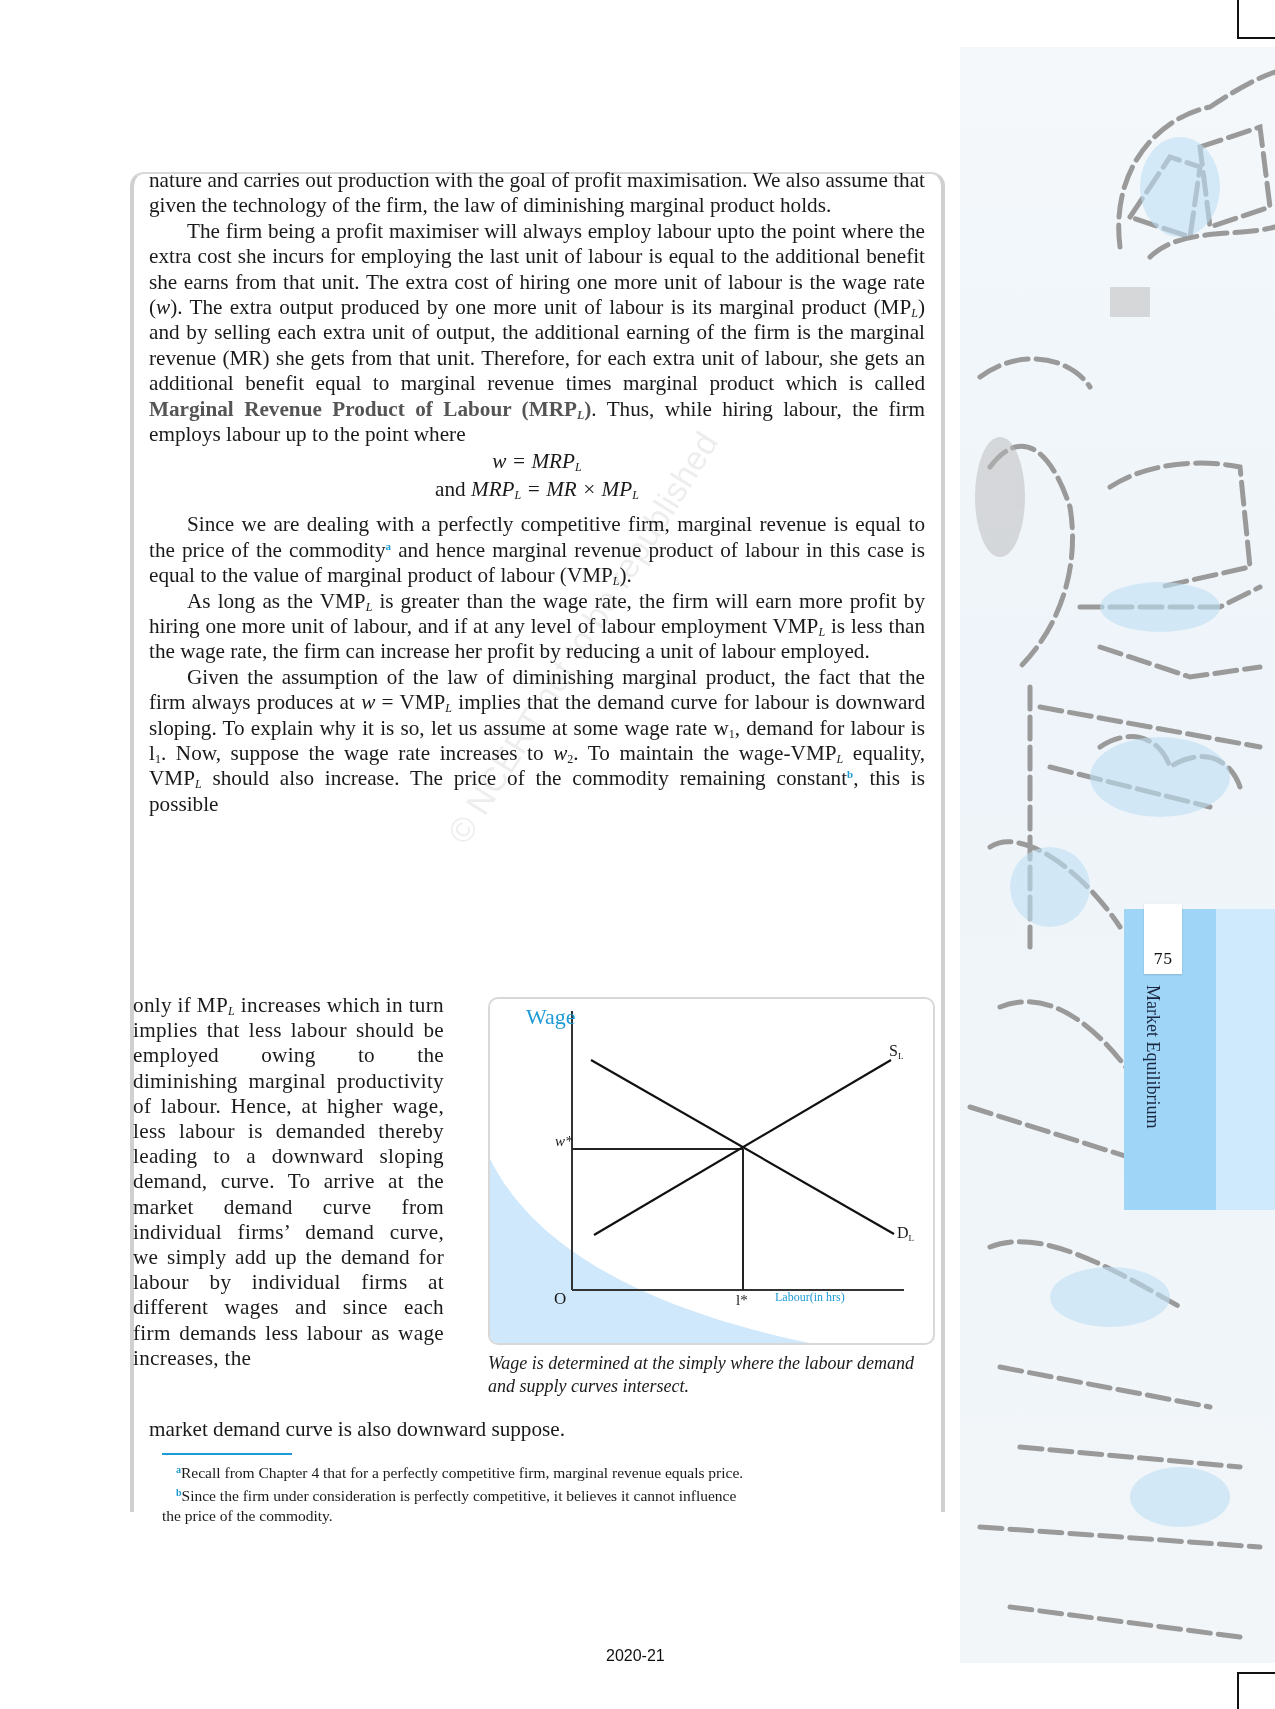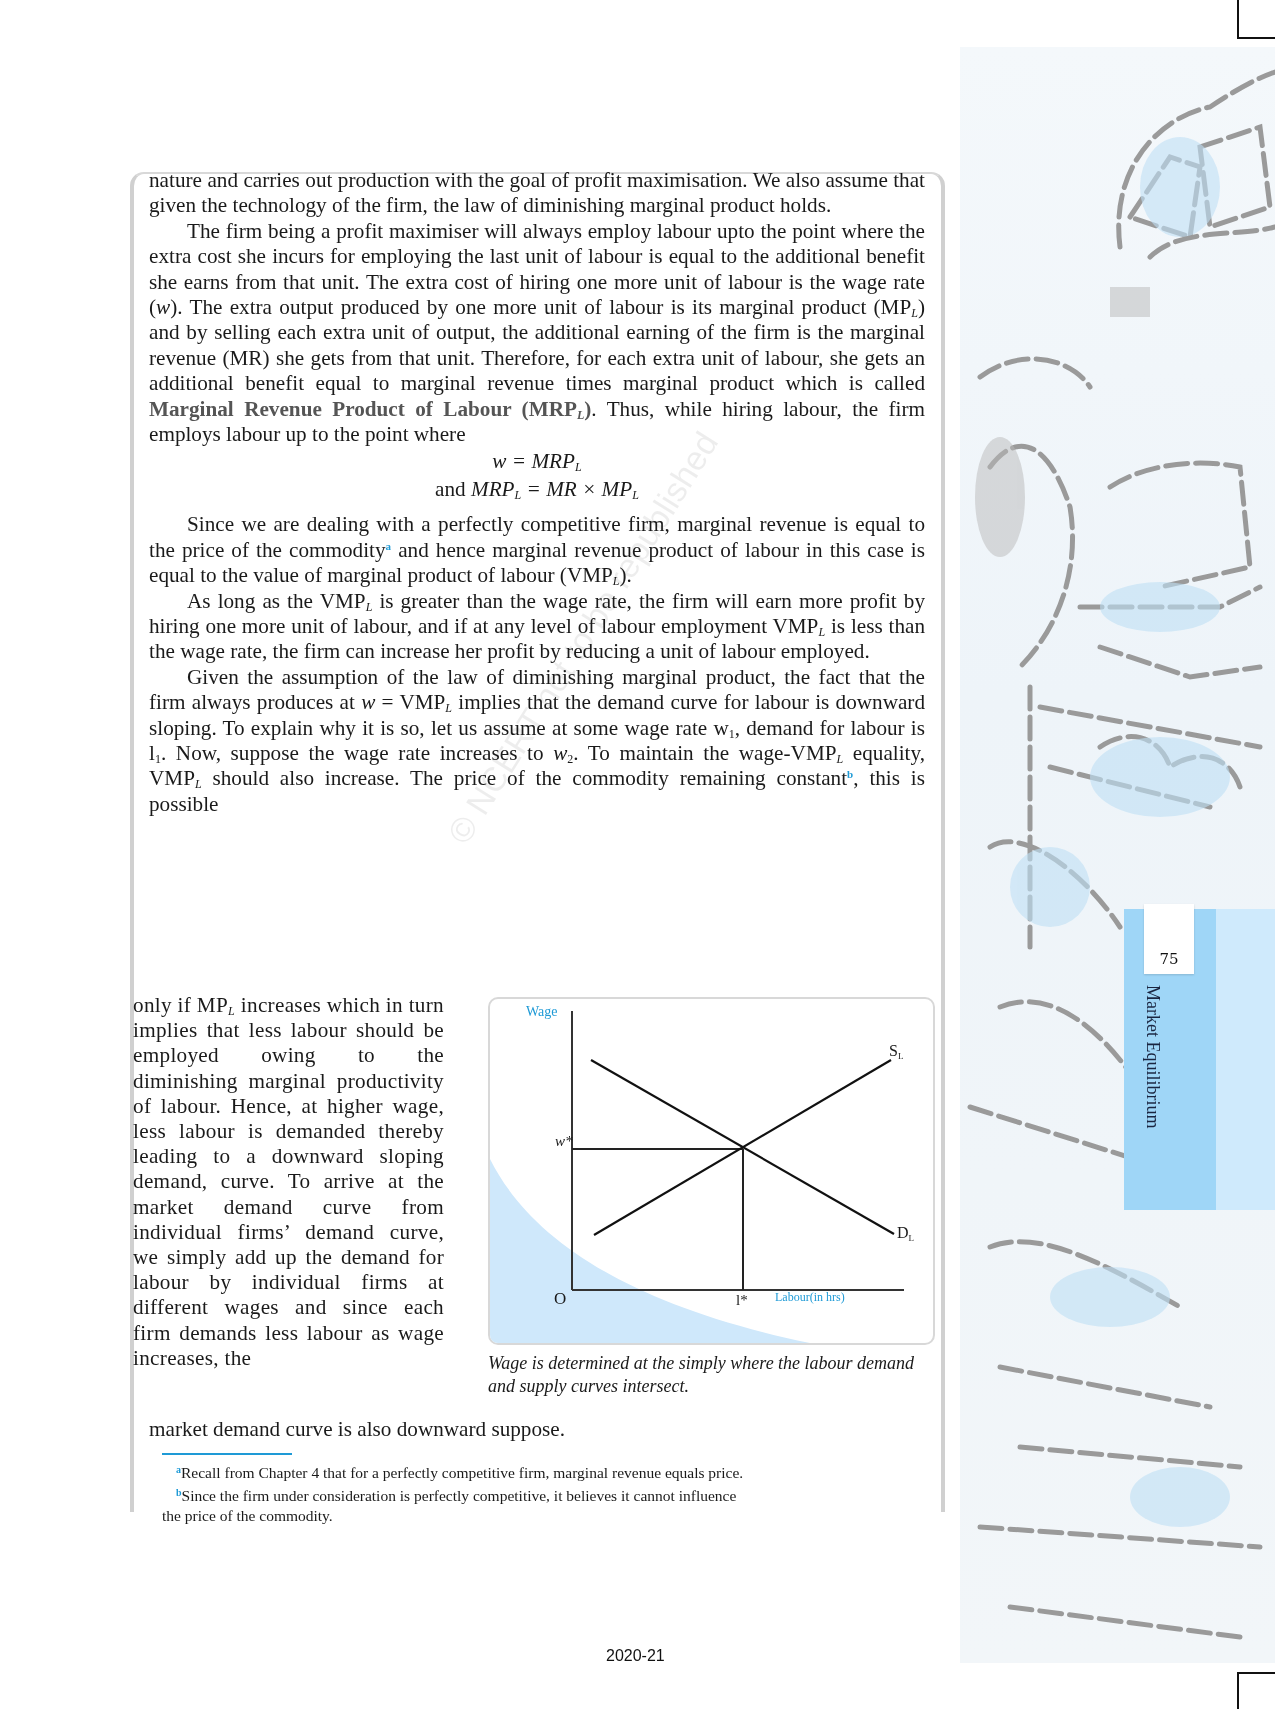--- a/index.html
+++ b/index.html
@@ -24,21 +24,21 @@
   
   .chapter-tab {
     position: absolute; left: 1124px; top: 909px; width: 92px; height: 301px;
     background: #9fd6f7;
   }
   .chapter-tab-right {
     position: absolute; left: 1216px; top: 909px; width: 59px; height: 301px;
     background: #cfeafc;
   }
   .page-number-box {
-    position: absolute; left: 1144px; top: 904px; width: 50px; height: 70px;
+    position: absolute; left: 1144px; top: 904px; width: 38px; height: 70px;
     background: #ffffff; box-shadow: 0 1px 2px rgba(0,0,0,0.15);
     display: flex; align-items: flex-end; justify-content: center;
     font-size: 15px; padding-bottom: 6px; box-sizing: border-box; color: #111;
   }
   .chapter-title {
     position: absolute; left: 1142px; top: 985px;
     writing-mode: vertical-rl; font-size: 18px; color: #1a2540;
     font-family: "Liberation Serif", serif;
   }
 
@@ -174,21 +174,21 @@
 <div class="figure-box">
   <svg width="447" height="348" viewBox="0 0 447 348">
     <path d="M0 160 C40 240 140 310 340 348 L0 348 Z" fill="#cfe8fb"></path>
     <line x1="82" y1="12" x2="82" y2="291" stroke="#333" stroke-width="2"></line>
     <line x1="82" y1="291" x2="414" y2="291" stroke="#333" stroke-width="2"></line>
     <line x1="82" y1="150" x2="253" y2="150" stroke="#222" stroke-width="2"></line>
     <line x1="253" y1="150" x2="253" y2="291" stroke="#222" stroke-width="2"></line>
     <line x1="104" y1="236" x2="401" y2="61" stroke="#111" stroke-width="2.2"></line>
     <line x1="101" y1="61" x2="404" y2="235" stroke="#111" stroke-width="2.2"></line>
   </svg>
-  <span class="fig-label" style="left:36px; top:5px; font-size:14px; color:#1e9ad6;">Wage</span>
+  <span class="fig-label" style="left:36px; top:5px; font-size:22px; color:#1e9ad6;">Wage</span>
   <span class="fig-label" style="left:65px; top:134px; font-size:15px; font-style:italic;">w*</span>
   <span class="fig-label" style="left:399px; top:43px; font-size:16px;"><span>S</span><sub style="font-size:9px;font-style:normal">L</sub></span>
   <span class="fig-label" style="left:407px; top:225px; font-size:16px;"><span>D</span><sub style="font-size:9px;font-style:normal">L</sub></span>
   <span class="fig-label" style="left:64px; top:290px; font-size:17px;">O</span>
   <span class="fig-label" style="left:246px; top:293px; font-size:15px;">l*</span>
   <span class="fig-label" style="left:285px; top:291px; font-size:12px; color:#1e9ad6;">Labour(in hrs)</span>
 </div>
 <div class="caption">Wage is determined at the simply where the labour demand and supply curves intersect.</div>
 
 <div class="fn-rule"></div>

